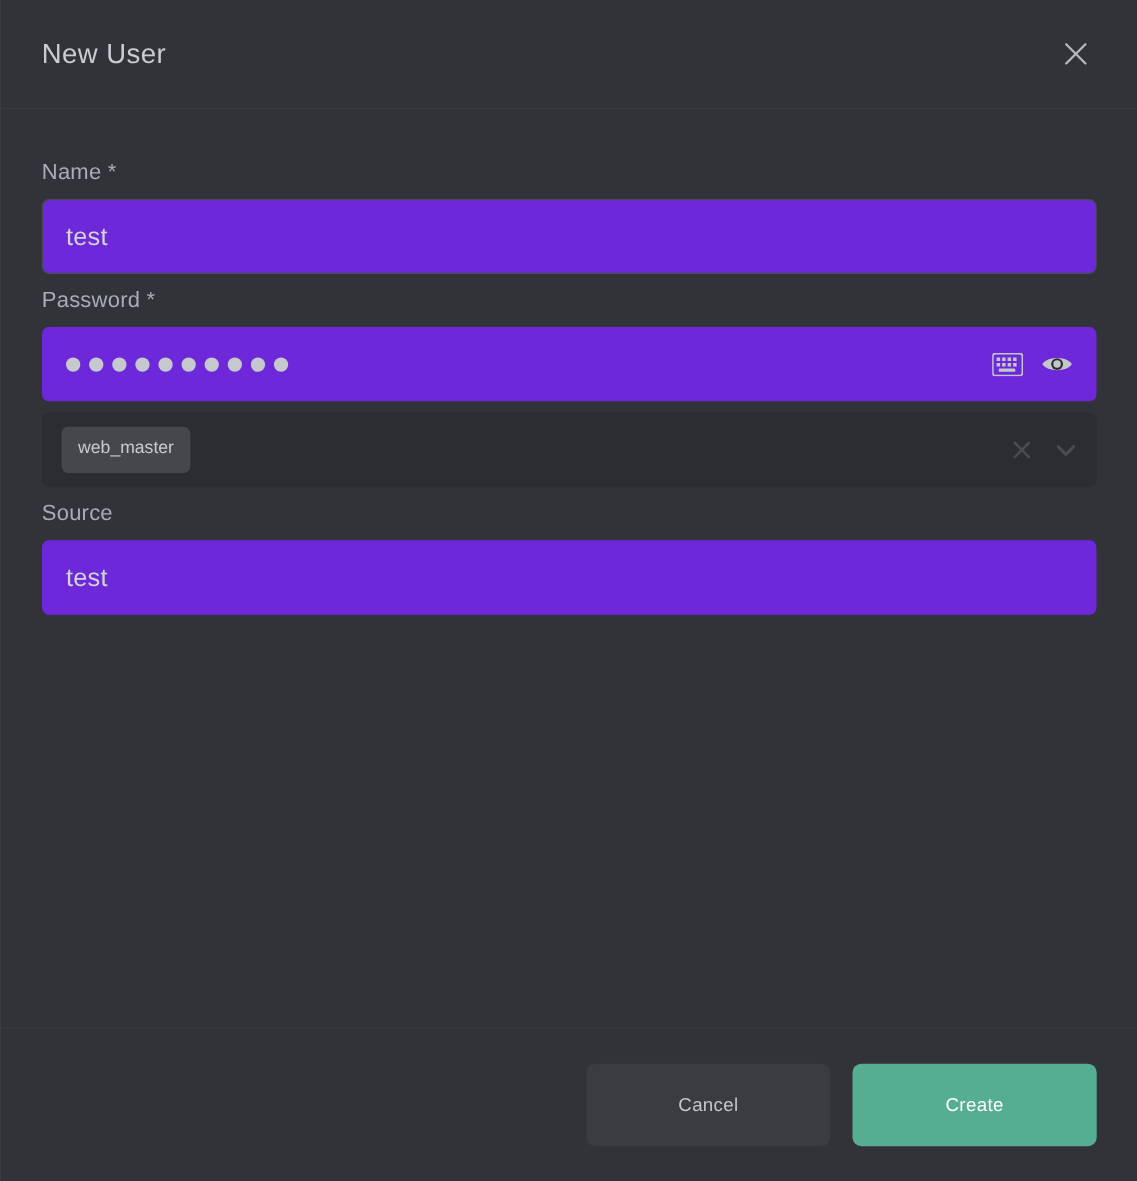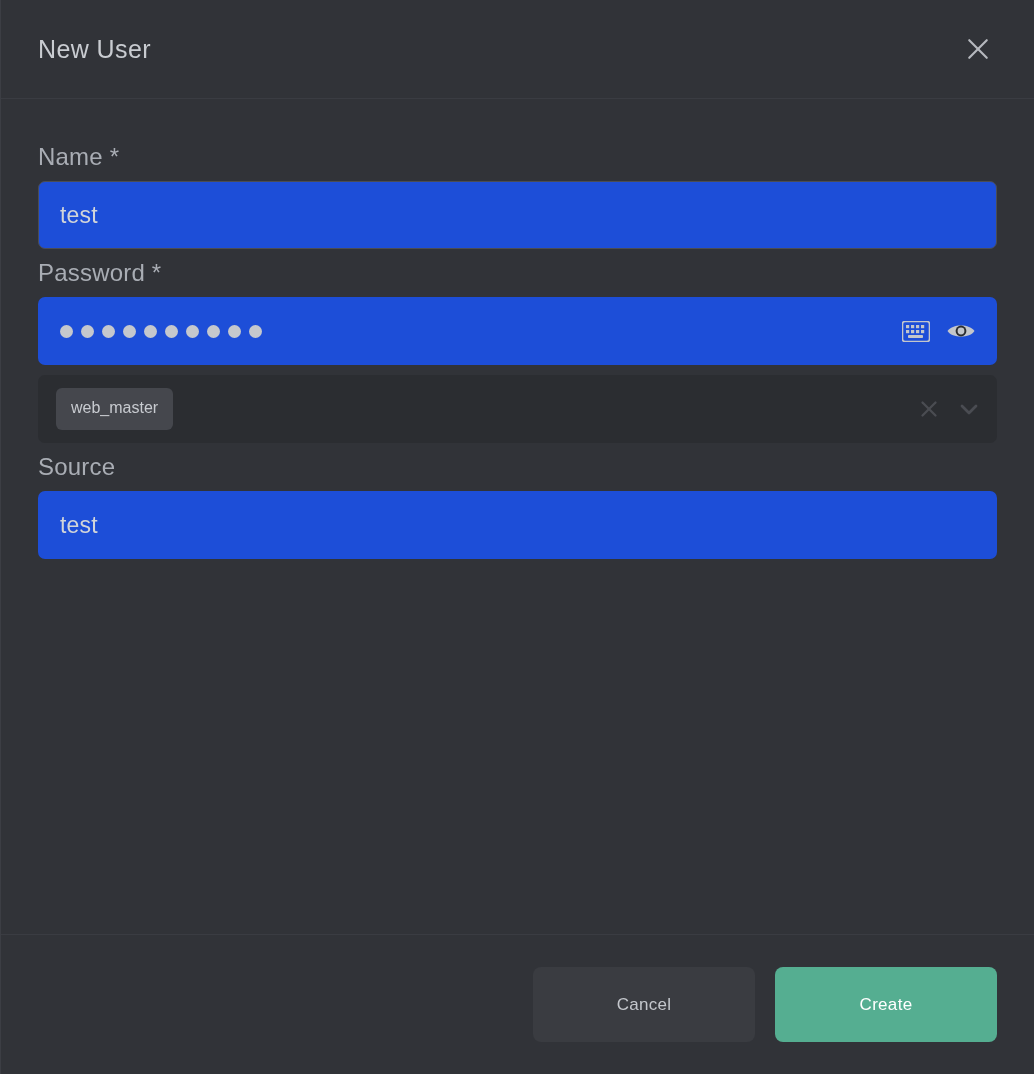--- a/index.html
+++ b/index.html
@@ -62,31 +62,31 @@
     flex: 1 1 auto;
     padding: 44px 37px 0 37px;
     box-sizing: border-box;
     overflow: hidden;
   }
 
   .field {
     margin-bottom: 10px;
   }
   .field-label {
-    font-size: 24px;
+    font-size: 20px;
     color: #a9adb4;
     line-height: 28px;
     margin-bottom: 10px;
     letter-spacing: 0.2px;
   }
 
   .input-wrap {
     position: relative;
     height: 68px;
-    background: #1d4ed8;
+    background: #6d28d9;
     border-radius: 7px;
     display: flex;
     align-items: center;
     padding: 0 16px 0 21px;
     box-sizing: border-box;
     border: 1px solid transparent;
   }
   .input-wrap.outlined {
     border: 1px solid #4b4d54;
   }

